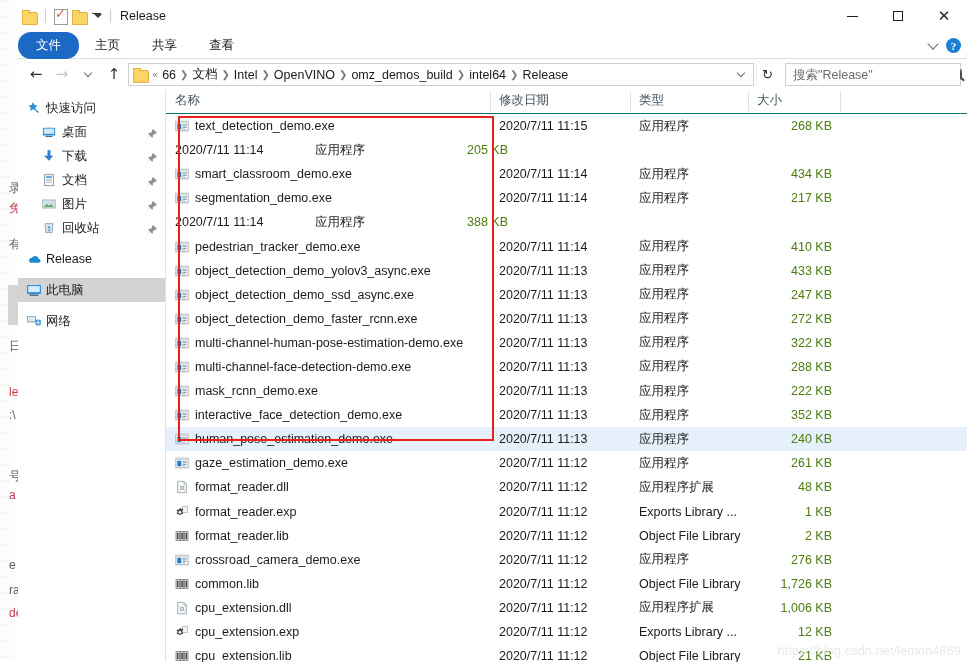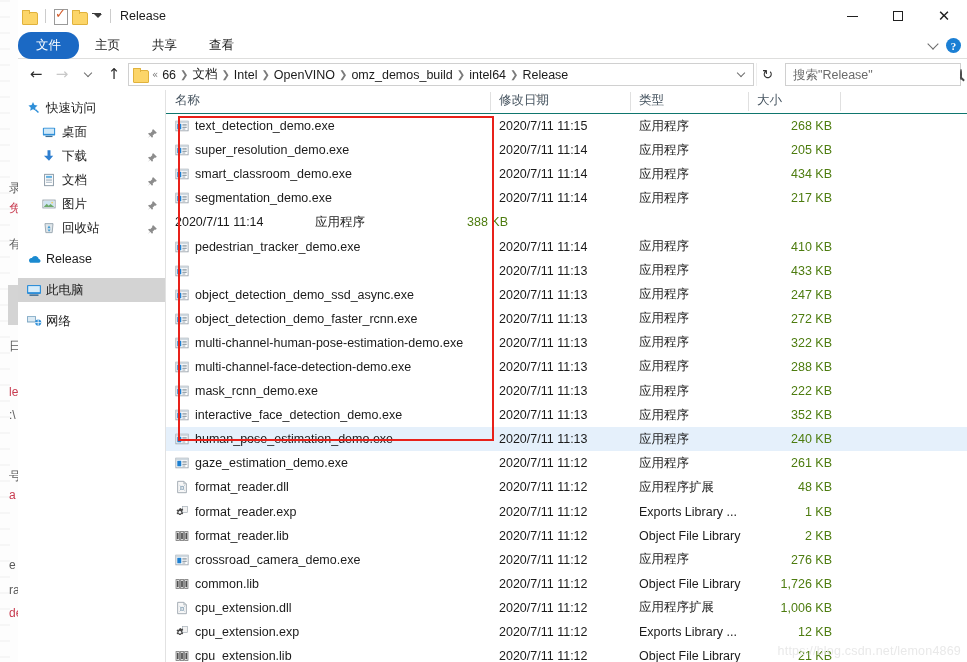--- a/index.html
+++ b/index.html
@@ -506,34 +506,20 @@
                   <rect x="8.4" y="11" width="3.4" height="0.9" fill="#7f8d99"></rect>
                 </svg>
               </span>
               <span>text_detection_demo.exe</span>
             </div>
             <div class="c-date">2020/7/11 11:15</div>
             <div class="c-type">应用程序</div>
             <div class="c-size">268 KB</div>
           </div>
           <div class="row">
-            <div class="c-name">
-              <span class="fi">
-                <svg class="i14" viewBox="0 0 16 16">
-                  <rect x="1" y="2.5" width="14" height="11" fill="#ffffff" stroke="#9aa4ad"></rect>
-                  <rect x="1" y="2.5" width="14" height="2" fill="#cdd6dd"></rect>
-                  <rect x="2.6" y="5.4" width="4.6" height="6.4" fill="#1d7fd0"></rect>
-                  <rect x="8.4" y="5.6" width="5" height="0.9" fill="#7f8d99"></rect>
-                  <rect x="8.4" y="7.4" width="5" height="0.9" fill="#7f8d99"></rect>
-                  <rect x="8.4" y="9.2" width="5" height="0.9" fill="#7f8d99"></rect>
-                  <rect x="8.4" y="11" width="3.4" height="0.9" fill="#7f8d99"></rect>
-                </svg>
-              </span>
-              <span>super_resolution_demo.exe</span>
-            </div>
             <div class="c-date">2020/7/11 11:14</div>
             <div class="c-type">应用程序</div>
             <div class="c-size">205 KB</div>
           </div>
           <div class="row">
             <div class="c-name">
               <span class="fi">
                 <svg class="i14" viewBox="0 0 16 16">
                   <rect x="1" y="2.5" width="14" height="11" fill="#ffffff" stroke="#9aa4ad"></rect>
                   <rect x="1" y="2.5" width="14" height="2" fill="#cdd6dd"></rect>
@@ -599,20 +585,21 @@
                 <svg class="i14" viewBox="0 0 16 16">
                   <rect x="1" y="2.5" width="14" height="11" fill="#ffffff" stroke="#9aa4ad"></rect>
                   <rect x="1" y="2.5" width="14" height="2" fill="#cdd6dd"></rect>
                   <rect x="2.6" y="5.4" width="4.6" height="6.4" fill="#1d7fd0"></rect>
                   <rect x="8.4" y="5.6" width="5" height="0.9" fill="#7f8d99"></rect>
                   <rect x="8.4" y="7.4" width="5" height="0.9" fill="#7f8d99"></rect>
                   <rect x="8.4" y="9.2" width="5" height="0.9" fill="#7f8d99"></rect>
                   <rect x="8.4" y="11" width="3.4" height="0.9" fill="#7f8d99"></rect>
                 </svg>
               </span>
+              <span>object_detection_demo_yolov3_async.exe</span>
             </div>
             <div class="c-date">2020/7/11 11:13</div>
             <div class="c-type">应用程序</div>
             <div class="c-size">433 KB</div>
           </div>
           <div class="row">
             <div class="c-name">
               <span class="fi">
                 <svg class="i14" viewBox="0 0 16 16">
                   <rect x="1" y="2.5" width="14" height="11" fill="#ffffff" stroke="#9aa4ad"></rect>

